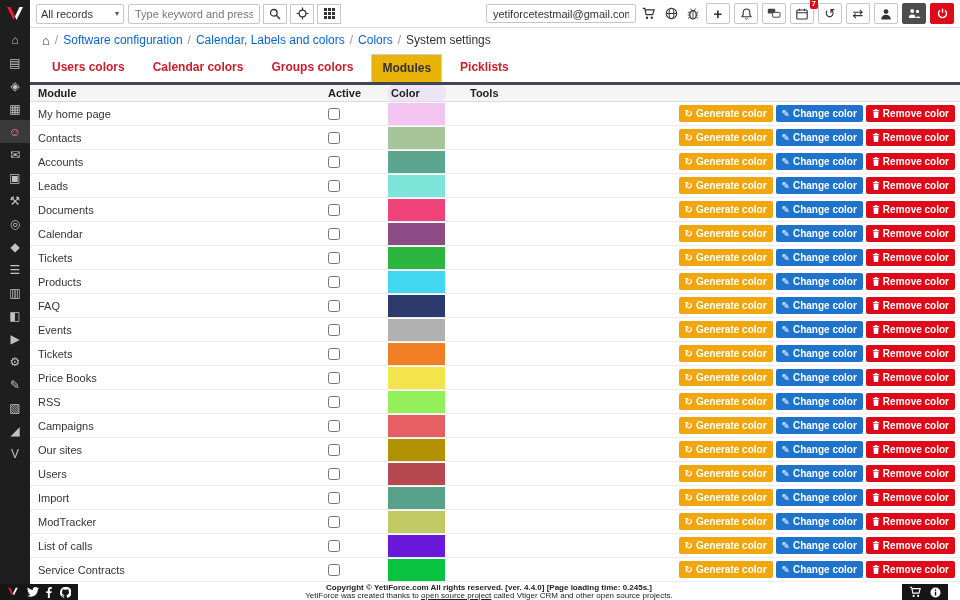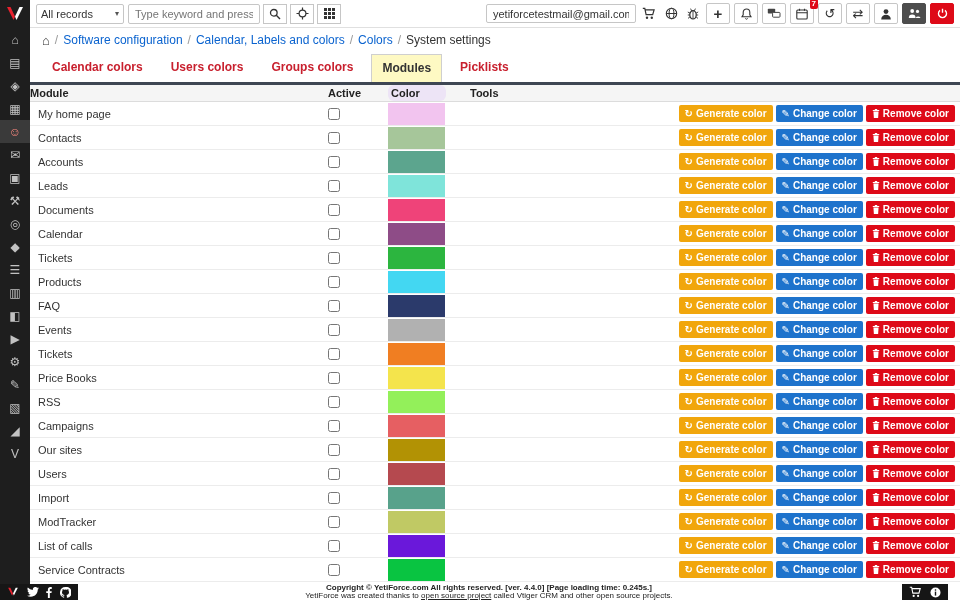--- a/index.html
+++ b/index.html
@@ -31,26 +31,26 @@
   
   .breadcrumb { position: absolute; left: 30px; top: 28px; right: 0; height: 24px; display: flex; align-items: center; padding-left: 12px; font-size: 12px; color: #444; gap: 5px; }
   .home-ic { font-size: 13px; cursor: pointer; color: #333; }
   .bc-sep { color: #999; }
   .bc-item.link { color: var(--link); cursor: pointer; }
   .bc-item.current { color: #333; }
   
   .tabs-row { position: absolute; left: 30px; right: 0; top: 52px; height: 33px; border-bottom: 3px solid #3e4653; display: flex; align-items: flex-end; padding-left: 12px; }
   .tabs { display: flex; }
   .tab { font-size: 12px; font-weight: bold; color: var(--tab); padding: 6px 10px 7px; margin-right: 8px; cursor: pointer; }
-  .tab.active { background: #fef9c3; border: 1px solid #cfcfcf; border-bottom: none; color: #333; }
+  .tab.active { background: #eab308; border: 1px solid #cfcfcf; border-bottom: none; color: #333; }
   
   .table { position: absolute; left: 30px; right: 0; top: 85px; }
   .thead { display: flex; align-items: stretch; background: #f5f5f5; border-bottom: 1px solid #dcdcdc; height: 17px; font-size: 11px; font-weight: bold; color: #222; }
   .thead > div { display: flex; align-items: center; }
-  .h-module { width: 296px; }
+  .h-module { width: 296px; padding-left: 8px; }
   .h-active { width: 62px; padding-left: 2px; }
   .h-color { width: 58px; padding-left: 3px; background: var(--swatch-header); border-radius: 6px; }
   .h-tools { flex: 1; padding-left: 24px; }
   .trow { display: flex; align-items: center; height: 24px; border-bottom: 1px solid #ececec; background: #fff; }
   .c-module { width: 296px; padding-left: 8px; font-size: 11px; color: #333; }
   .c-active { width: 62px; display: flex; align-items: center; padding-left: 2px; }
   .c-active input { width: 12px; height: 12px; margin: 0; cursor: pointer; }
   .c-color { width: 58px; }
   .swatch { width: 57px; height: 22px; cursor: pointer; }
   .c-tools { flex: 1; display: flex; justify-content: flex-end; gap: 3px; padding-right: 5px; }
@@ -217,22 +217,22 @@
         <span class="bc-item link">Calendar, Labels and colors</span>
         <span class="bc-sep">/</span>
         <span class="bc-item link">Colors</span>
         <span class="bc-sep">/</span>
         <span class="bc-item current">System settings</span>
       </span>
   </div>
 
   <div class="tabs-row">
     <div class="tabs">
+        <div class="tab">Users colors</div>
         <div class="tab">Calendar colors</div>
-        <div class="tab">Users colors</div>
         <div class="tab">Groups colors</div>
         <div class="tab active">Modules</div>
         <div class="tab">Picklists</div>
       </div>
   </div>
 
   <div class="table">
     <div class="thead">
       <div class="h-module">Module</div>
       <div class="h-active">Active</div>

